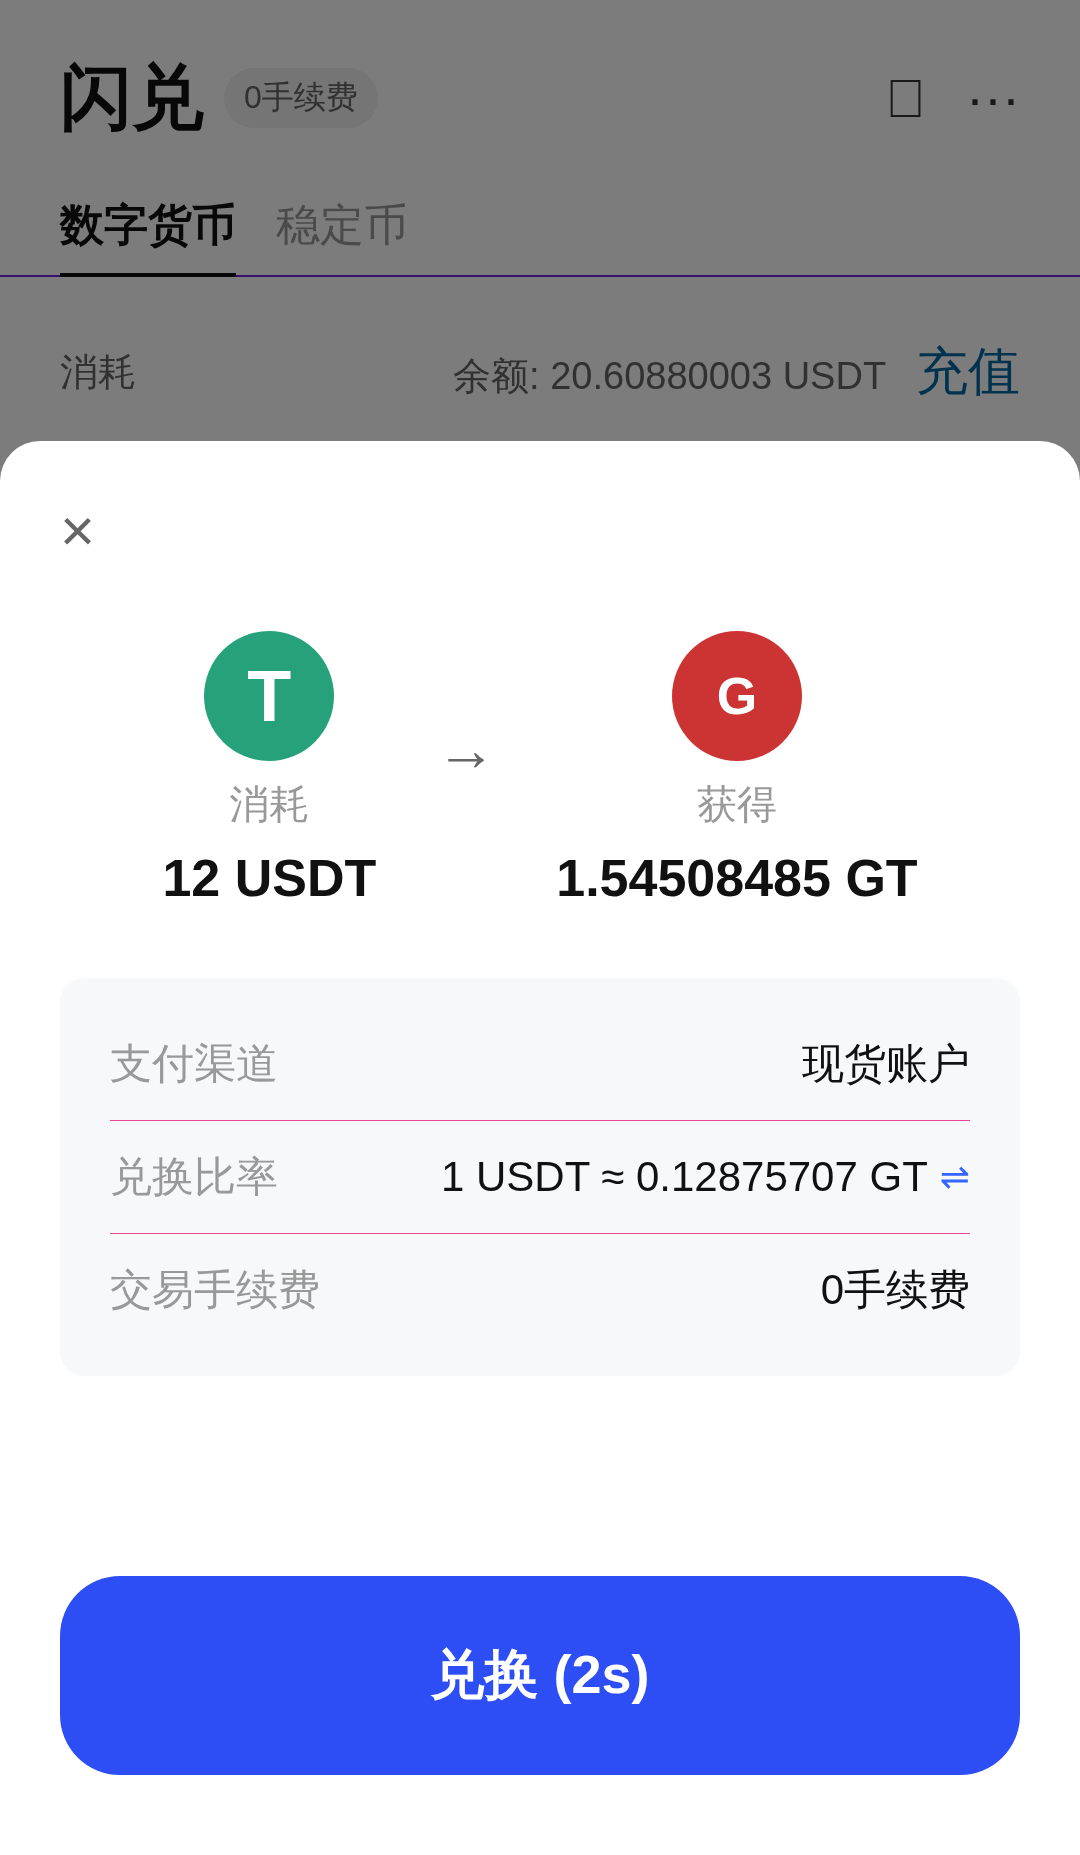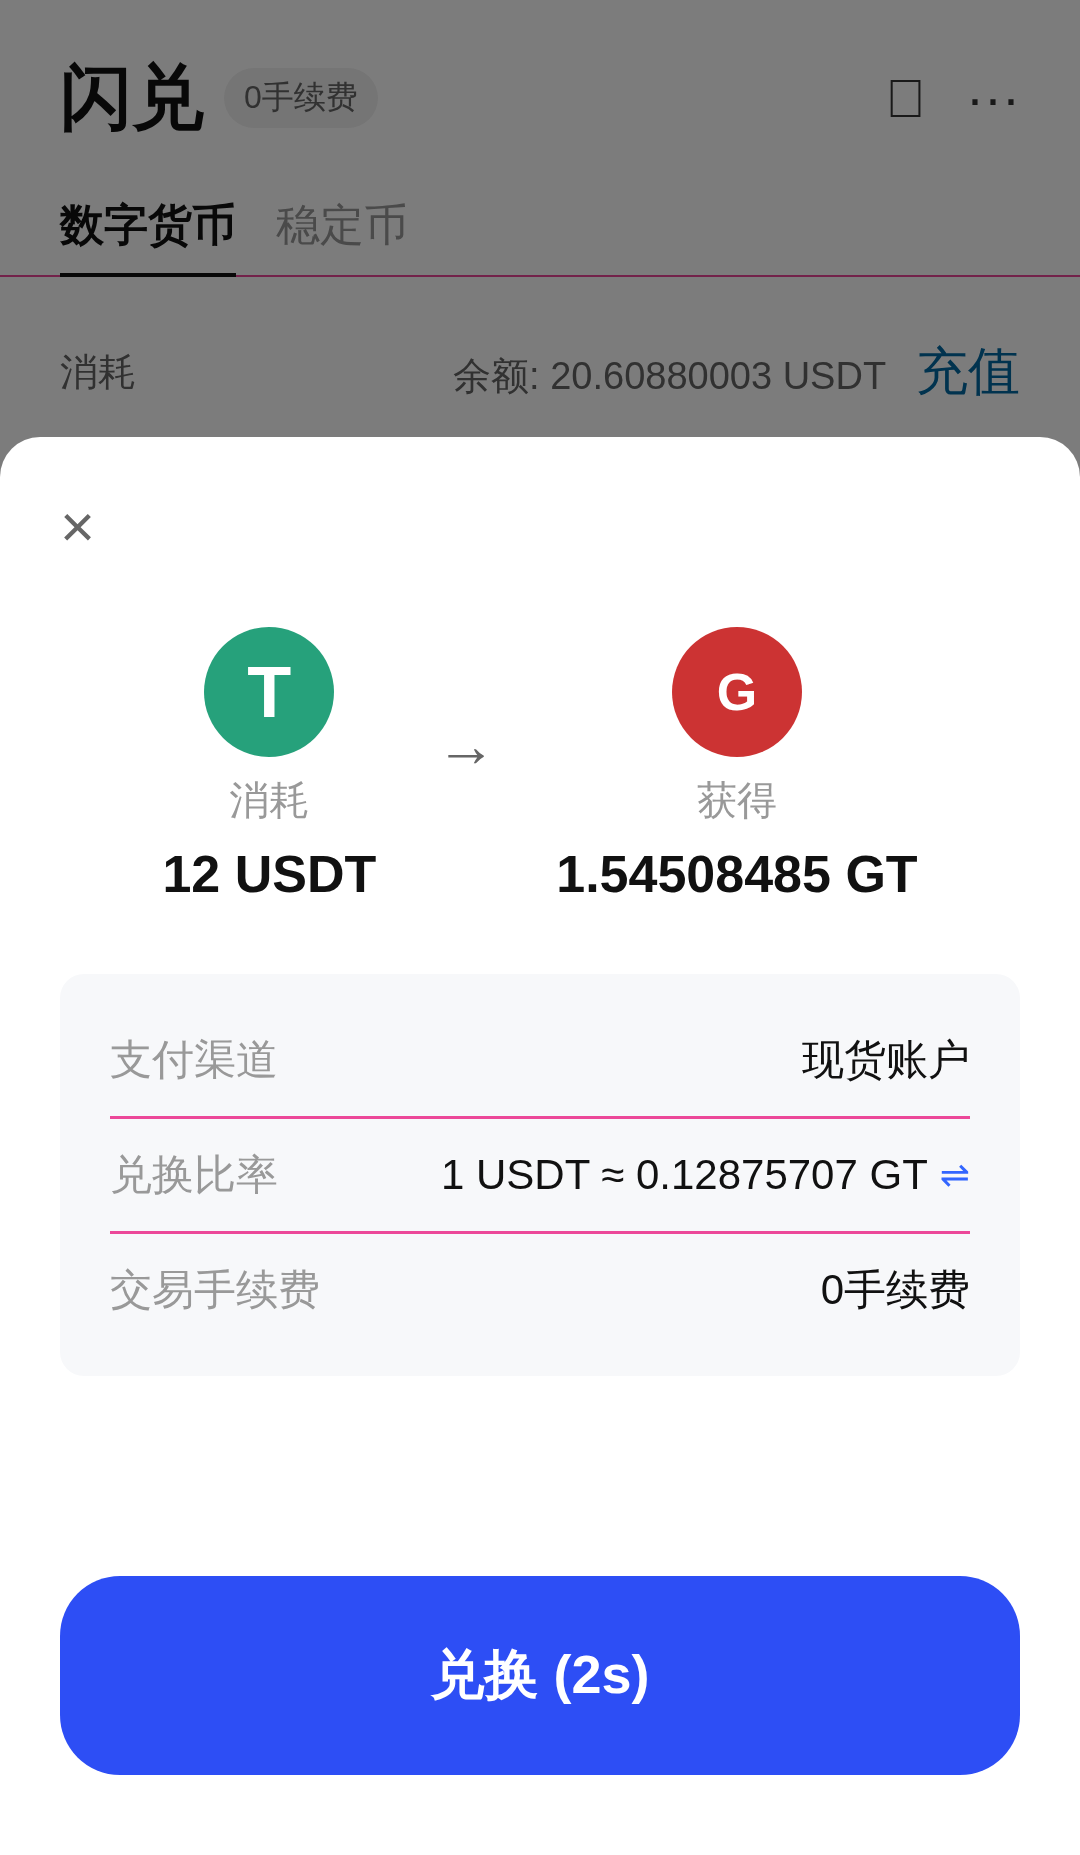--- a/index.html
+++ b/index.html
@@ -60,21 +60,21 @@
     .bg-icon {
       font-size: 54px;
       color: #333;
     }
 
     .bg-tabs {
       display: flex;
       gap: 0;
       padding: 0 60px;
       margin-top: 30px;
-      border-bottom: 2px solid #ec4899;
+      border-bottom: 2px solid #6d28d9;
     }
 
     .bg-tab {
       font-size: 44px;
       padding: 20px 40px 20px 0;
       color: #999;
       position: relative;
     }
 
     .bg-tab.active {
@@ -319,21 +319,21 @@
     }
 
     .info-row {
       display: flex;
       justify-content: space-between;
       align-items: center;
       padding: 28px 0;
     }
 
     .info-row + .info-row {
-      border-top: 3px solid #ec4899;
+      border-top: 1px solid #ec4899;
       gap: 47px;
     }
 
     .info-key {
       font-size: 42px;
       color: #999;
     }
 
     .info-value {
       font-size: 42px;

